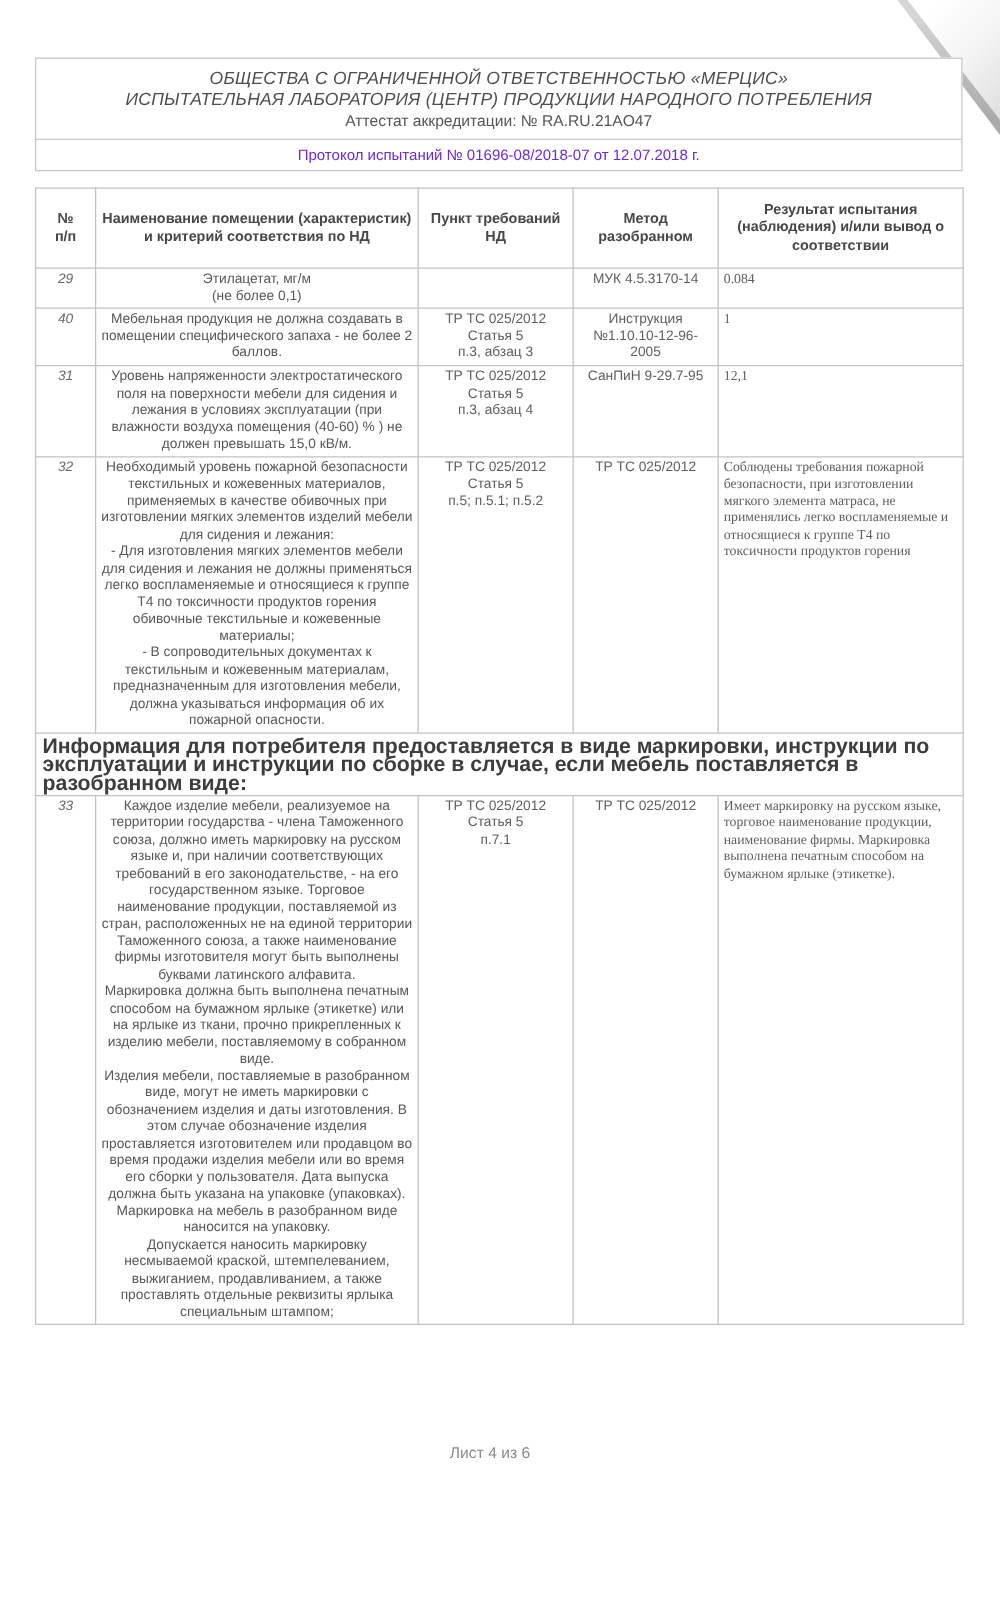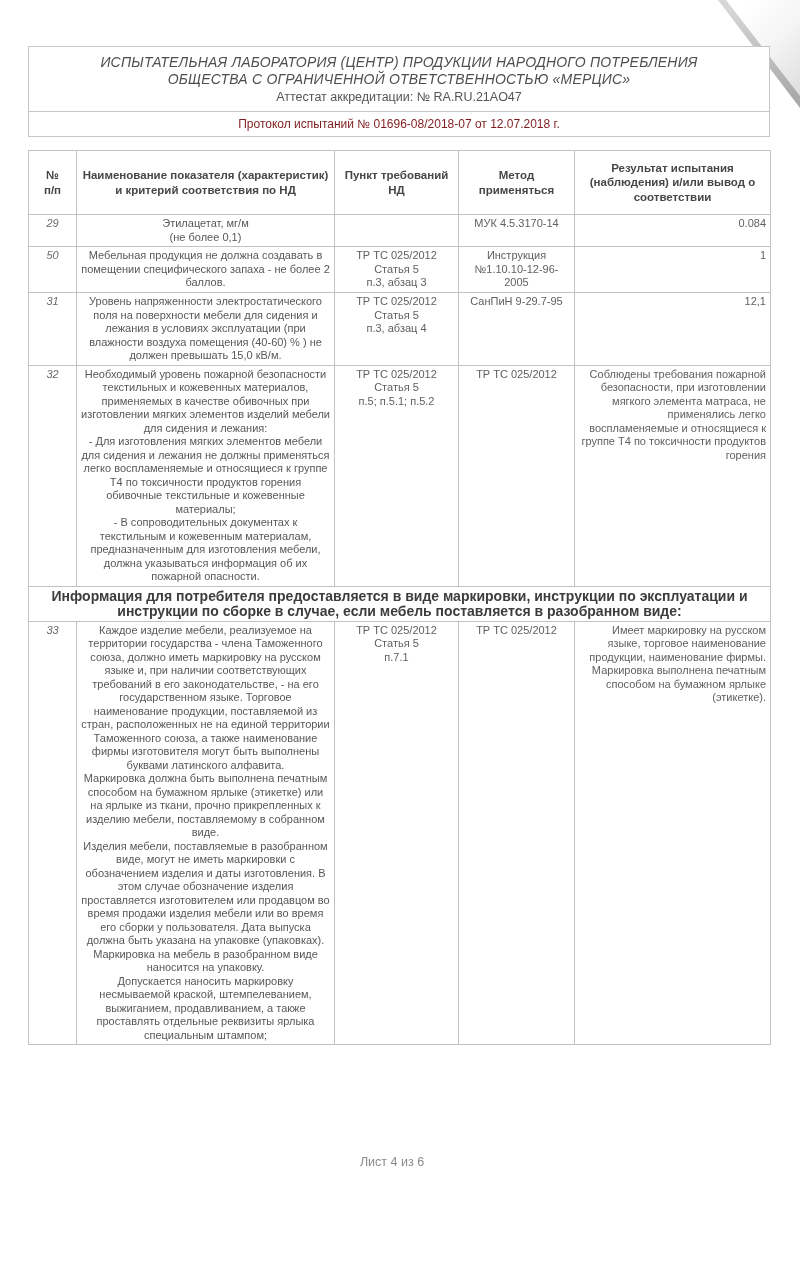--- a/index.html
+++ b/index.html
@@ -30,21 +30,21 @@
     border:1px solid #c6c6c6;
     background:#fff;
   }
   .hb-top {
     border-bottom:1px solid #c6c6c6;
     text-align:center;
     padding:7px 8px 6px 8px;
   }
   .lab-line { font-style:italic; font-size:14px; line-height:17px; color:#4e4e4e; letter-spacing:0.2px; }
   .accred-line { font-size:12.5px; line-height:16px; color:#555; margin-top:1px; }
-  .hb-bottom { text-align:center; padding:5px 8px; font-size:12px; color:#7f1d1d; }
+  .hb-bottom { text-align:center; padding:5px 8px; font-size:12px; color:#6d28d9; }
   
   table.protocol {
     position:absolute; left:28px; top:150px; width:742px;
     border-collapse:collapse; table-layout:fixed;
     background:#fff;
   }
   table.protocol td, table.protocol th {
     border:1px solid #c2c2c2;
     font-size:11px; line-height:13.5px;
     padding:2px 4px;
@@ -53,86 +53,86 @@
   }
   .pre { white-space:pre-line; }
   tr.head-row { height:64px; }
   tr.head-row th {
     vertical-align:middle; text-align:center;
     font-weight:bold; font-size:11.5px; line-height:14.5px; color:#474747;
   }
   td.num { text-align:center; vertical-align:middle; font-style:italic; color:#6a6a6a; }
   td.name { text-align:center; color:#585858; }
   td.req, td.method { text-align:center; color:#5f5f5f; padding-top:3px; }
-  td.result { text-align:right; vertical-align:middle; color:#606060; }
+  td.result { text-align:left; vertical-align:middle; color:#606060;font-family:Liberation Serif, serif; }
   tr.r29 { height:26px;padding-left:20px; }
   tr.r30 { height:46px; }
   tr.r31 { height:62px; }
   tr.r32 { height:210px;margin-left:24px; }
   tr.section-row { height:34px; }
   tr.section-row td {
-    font-weight:bold; font-size:14px; line-height:15px; color:#3d3d3d;
-    text-align:center; vertical-align:middle; padding:2px 5px;
+    font-weight:bold; font-size:17px; line-height:15px; color:#3d3d3d;
+    text-align:left; vertical-align:middle; padding:2px 5px;
   }
   tr.r33 { height:382px; }
   
   .footer {
     position:absolute; left:2px; top:1155px; width:780px;
     text-align:center; font-size:12.5px; color:#8a8a8a;
   }
 </style>
 </head>
 <body>
 
 <div class="fold-wrap">
   <div class="fold-under"></div>
   <div class="fold-top"></div>
 </div>
 
 <div class="header-box">
   <div class="hb-top">
+    <div class="lab-line">ОБЩЕСТВА С ОГРАНИЧЕННОЙ ОТВЕТСТВЕННОСТЬЮ «МЕРЦИС»</div>
     <div class="lab-line">ИСПЫТАТЕЛЬНАЯ ЛАБОРАТОРИЯ (ЦЕНТР) ПРОДУКЦИИ НАРОДНОГО ПОТРЕБЛЕНИЯ</div>
-    <div class="lab-line">ОБЩЕСТВА С ОГРАНИЧЕННОЙ ОТВЕТСТВЕННОСТЬЮ «МЕРЦИС»</div>
     <div class="accred-line">Аттестат аккредитации: № RA.RU.21AO47</div>
   </div>
   <div class="hb-bottom">Протокол испытаний № 01696-08/2018-07 от 12.07.2018 г.</div>
 </div>
 
 <table class="protocol">
   <colgroup>
     <col style="width:48px">
       <col style="width:258px">
       <col style="width:124px">
       <col style="width:116px">
       <col style="width:196px">
   </colgroup>
   <tbody>
     <tr class="head-row">
       <th class="pre">№
 п/п</th>
-      <th class="pre">Наименование показателя (характеристик)
+      <th class="pre">Наименование помещении (характеристик)
 и критерий соответствия по НД</th>
       <th class="pre">Пункт требований
 НД</th>
       <th class="pre">Метод
-применяться</th>
+разобранном</th>
       <th class="pre">Результат испытания
 (наблюдения) и/или вывод о
 соответствии</th>
     </tr>
     <tr class="r29">
       <td class="num">29</td>
       <td class="name pre">Этилацетат, мг/м
 (не более 0,1)</td>
       <td class="req pre"></td>
       <td class="method pre">МУК 4.5.3170-14</td>
       <td class="result pre">0.084</td>
     </tr>
     <tr class="r30">
-      <td class="num">50</td>
+      <td class="num">40</td>
       <td class="name pre">Мебельная продукция не должна создавать в помещении специфического запаха - не более 2 баллов.</td>
       <td class="req pre">ТР ТС 025/2012
 Статья 5
 п.3, абзац 3</td>
       <td class="method pre">Инструкция
 №1.10.10-12-96-
 2005</td>
       <td class="result pre">1</td>
     </tr>
     <tr class="r31">

